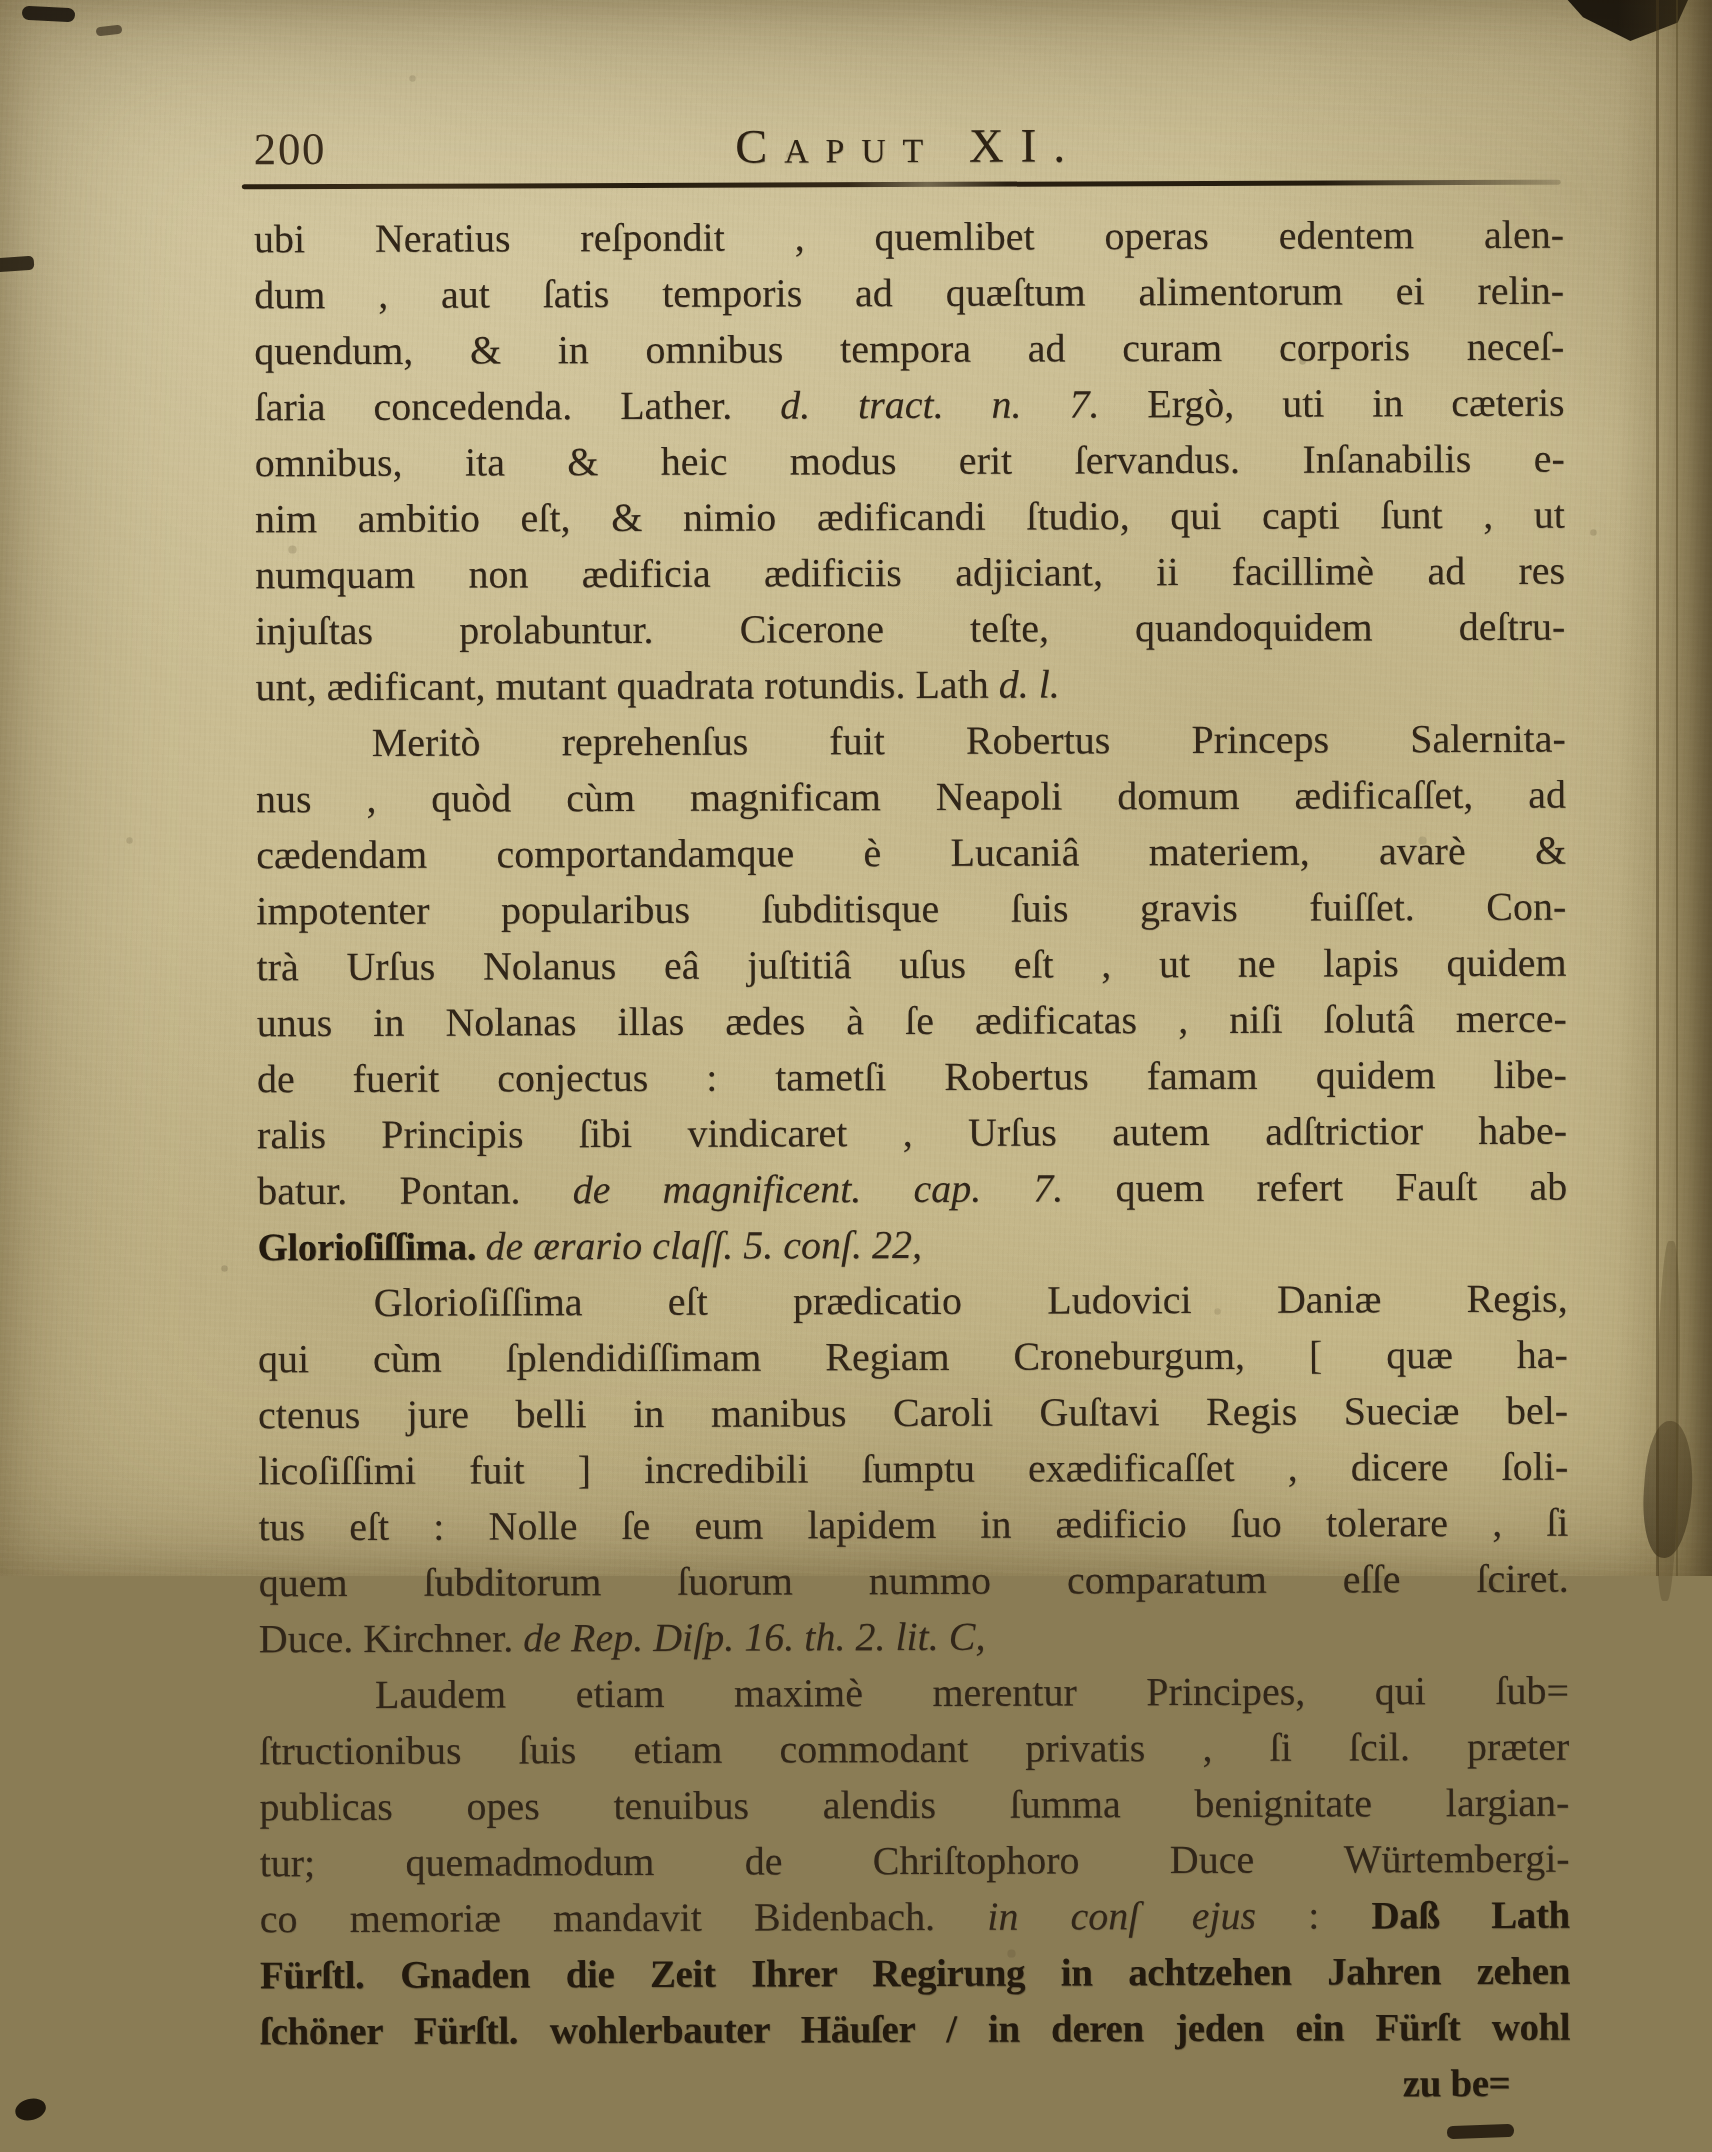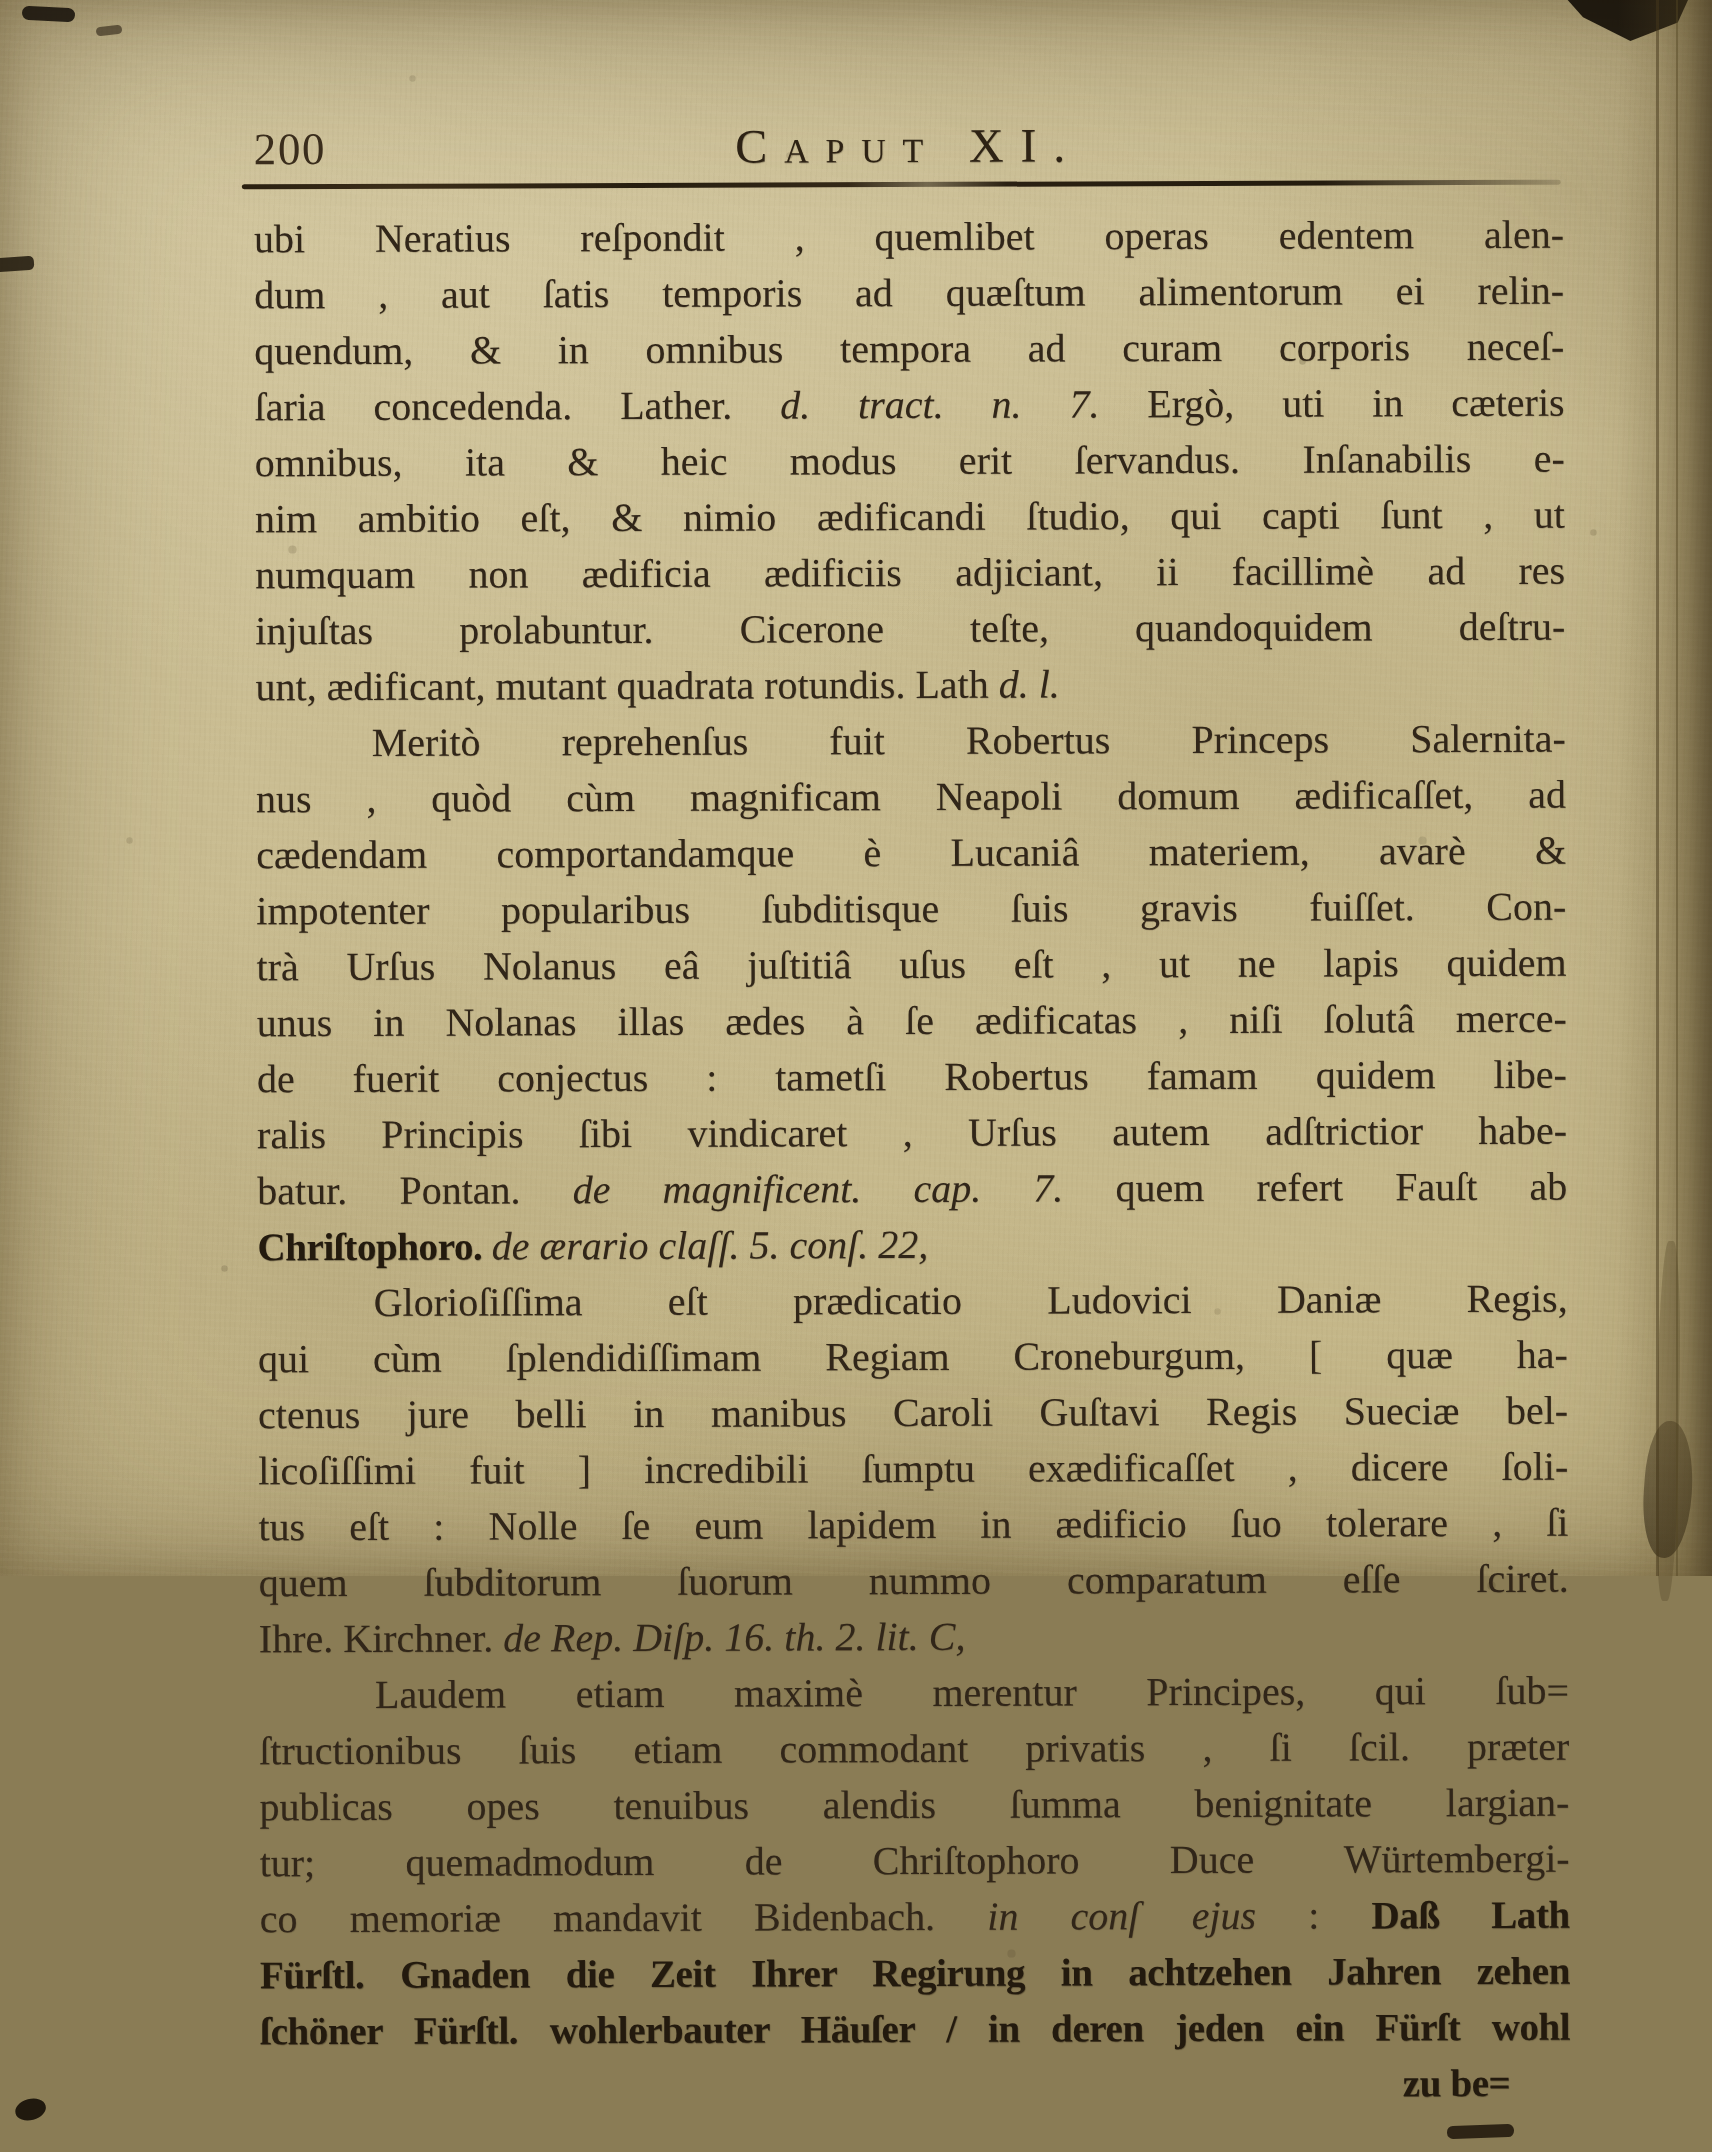--- a/index.html
+++ b/index.html
@@ -135,28 +135,28 @@
         <div class="line"><span class="seg-n">unt, ædificant, mutant quadrata rotundis. Lath </span><span class="seg-i">d. l.</span></div>
         <div class="line justify indent"><span class="seg-n">Meritò reprehenſus fuit Robertus Princeps Salernita-</span></div>
         <div class="line justify"><span class="seg-n">nus , quòd cùm magnificam Neapoli domum ædificaſſet, ad</span></div>
         <div class="line justify"><span class="seg-n">cædendam comportandamque è Lucaniâ materiem, avarè &amp;</span></div>
         <div class="line justify"><span class="seg-n">impotenter popularibus ſubditisque ſuis gravis fuiſſet. Con-</span></div>
         <div class="line justify"><span class="seg-n">trà Urſus Nolanus eâ juſtitiâ uſus eſt , ut ne lapis quidem</span></div>
         <div class="line justify"><span class="seg-n">unus in Nolanas illas ædes à ſe ædificatas , niſi ſolutâ merce-</span></div>
         <div class="line justify"><span class="seg-n">de fuerit conjectus : tametſi Robertus famam quidem libe-</span></div>
         <div class="line justify"><span class="seg-n">ralis Principis ſibi vindicaret , Urſus autem adſtrictior habe-</span></div>
         <div class="line justify"><span class="seg-n">batur. Pontan. </span><span class="seg-i">de magnificent. cap. 7.</span><span class="seg-n"> quem refert Fauſt ab</span></div>
-        <div class="line"><span class="seg-f">Chriſtophoro. </span><span class="seg-i">de ærario claſſ. 5. conſ. 22,</span></div>
+        <div class="line"><span class="seg-f">Glorioſiſſima. </span><span class="seg-i">de ærario claſſ. 5. conſ. 22,</span></div>
         <div class="line justify indent"><span class="seg-n">Glorioſiſſima eſt prædicatio Ludovici Daniæ Regis,</span></div>
         <div class="line justify"><span class="seg-n">qui cùm ſplendidiſſimam Regiam Croneburgum, [ quæ ha-</span></div>
         <div class="line justify"><span class="seg-n">ctenus jure belli in manibus Caroli Guſtavi Regis Sueciæ bel-</span></div>
         <div class="line justify"><span class="seg-n">licoſiſſimi fuit ] incredibili ſumptu exædificaſſet , dicere ſoli-</span></div>
         <div class="line justify"><span class="seg-n">tus eſt : Nolle ſe eum lapidem in ædificio ſuo tolerare , ſi</span></div>
         <div class="line justify"><span class="seg-n">quem ſubditorum ſuorum nummo comparatum eſſe ſciret.</span></div>
-        <div class="line"><span class="seg-n">Ihre. Kirchner. </span><span class="seg-i">de Rep. Diſp. 16. th. 2. lit. C,</span></div>
+        <div class="line"><span class="seg-n">Duce. Kirchner. </span><span class="seg-i">de Rep. Diſp. 16. th. 2. lit. C,</span></div>
         <div class="line justify indent"><span class="seg-n">Laudem etiam maximè merentur Principes, qui ſub=</span></div>
         <div class="line justify"><span class="seg-n">ſtructionibus ſuis etiam commodant privatis , ſi ſcil. præter</span></div>
         <div class="line justify"><span class="seg-n">publicas opes tenuibus alendis ſumma benignitate largian-</span></div>
         <div class="line justify"><span class="seg-n">tur; quemadmodum de Chriſtophoro Duce Würtembergi-</span></div>
         <div class="line justify"><span class="seg-n">co memoriæ mandavit Bidenbach. </span><span class="seg-i">in conſ ejus</span><span class="seg-n"> : </span><span class="seg-f">Daß Lath</span></div>
         <div class="line justify"><span class="seg-f">Fürſtl. Gnaden die Zeit Ihrer Regirung in achtzehen Jahren zehen</span></div>
         <div class="line justify"><span class="seg-f">ſchöner Fürſtl. wohlerbauter Häuſer / in deren jeden ein Fürſt wohl</span></div>
         <div class="line right"><span class="seg-f">zu be=</span></div>
       </div>
   </div>

